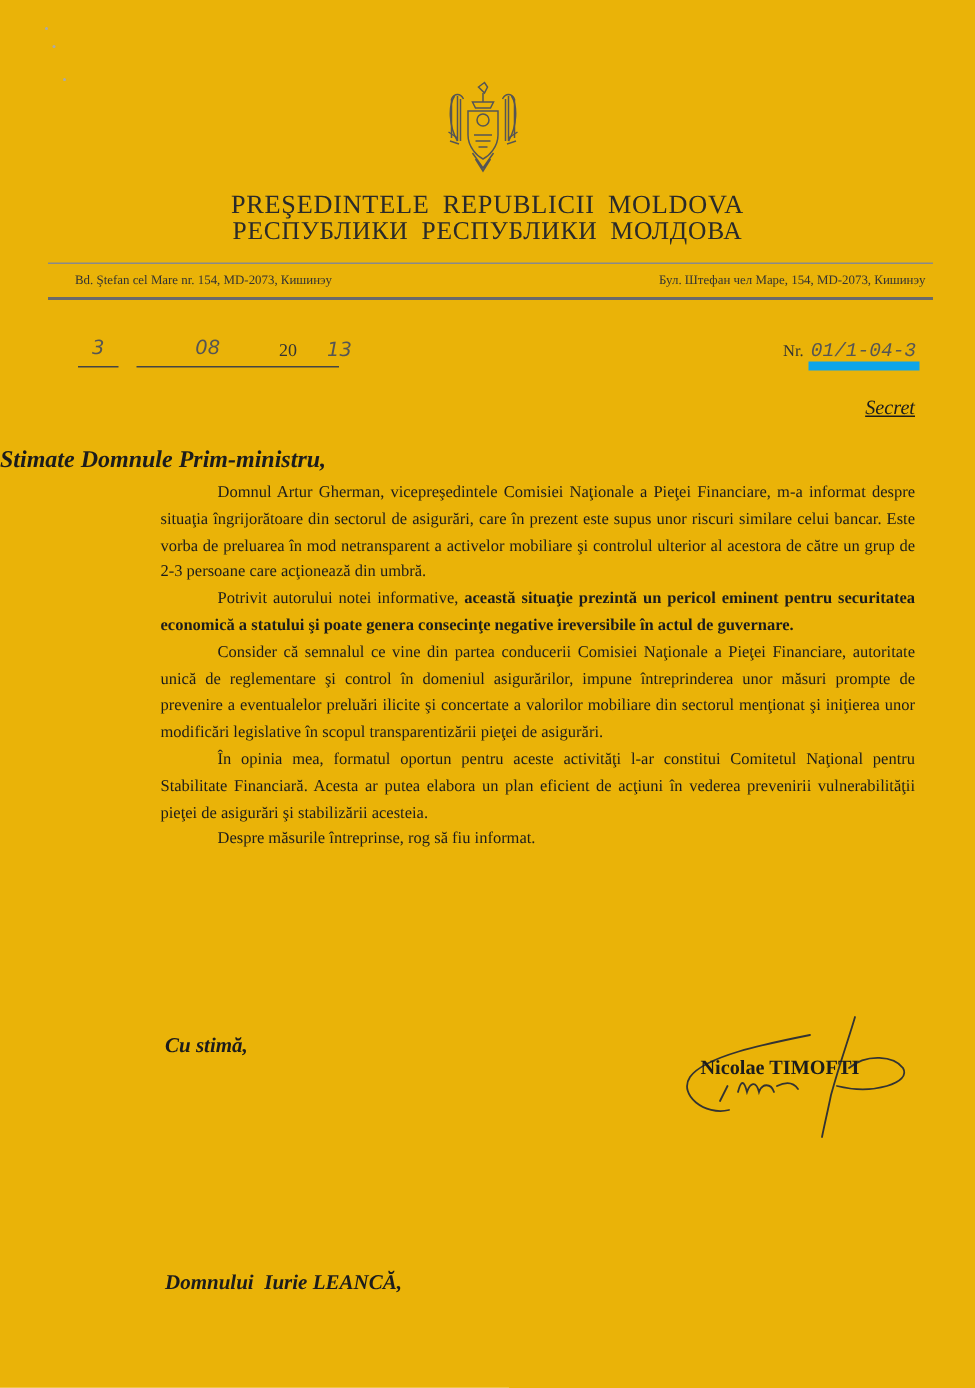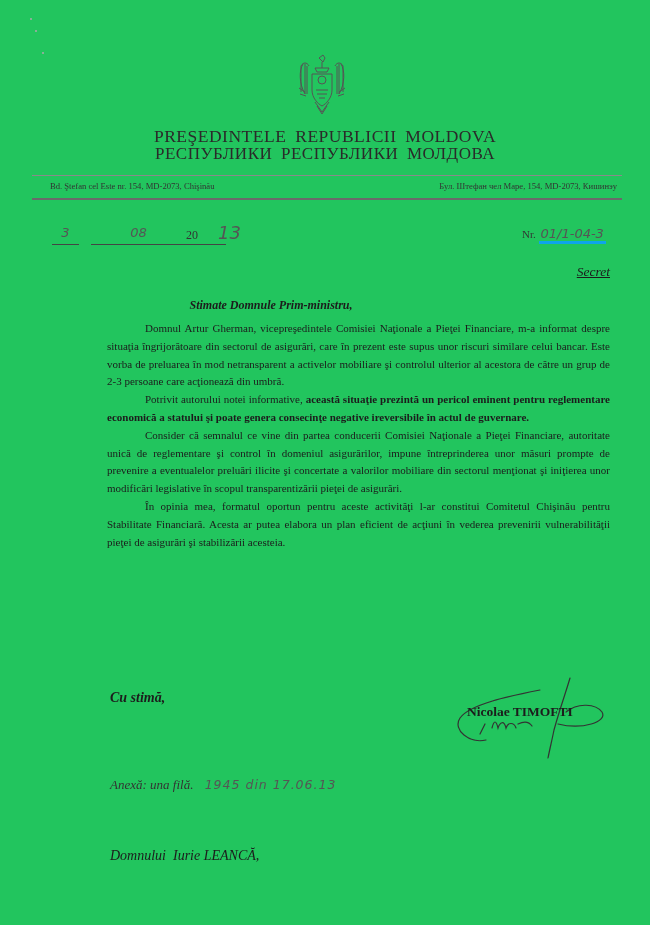--- a/index.html
+++ b/index.html
@@ -3,21 +3,21 @@
   <meta charset="utf-8">
   <style>
     html, body { margin: 0; padding: 0; }
     body {
       width: 650px; height: 925px; overflow: hidden;
       background: #ffffff;
       font-family: "Liberation Serif", serif;
       color: #1c1c1c;
       position: relative;
     }
-    .page { position: absolute; inset: 0; background: #22c55e; }
+    .page { position: absolute; inset: 0; background: #eab308; }
     .coat {
       position: absolute; left: 295px; top: 52px; width: 54px; height: 66px;
     }
     .title1, .title2 {
       position: absolute; left: 0; width: 650px; text-align: center;
       letter-spacing: 0.5px; color: #2a2a2a;
     }
     .title1 { top: 126px; font-size: 17.5px; word-spacing: 4px; }
     .title2 { top: 144px; font-size: 17px; word-spacing: 4px; }
     .rule { position: absolute; left: 32px; width: 590px; height: 1px; background: #8a8a8a; }
@@ -28,40 +28,40 @@
     .addr.right { right: 33px; }
     .hand {
       font-family: "DejaVu Sans", sans-serif; font-style: italic;
       color: #555; font-weight: 300;
     }
     .date { position: absolute; top: 224px; left: 52px; font-size: 13px; }
     .date .seg { position: absolute; border-bottom: 1px solid #444; text-align: center; height: 20px; line-height: 18px; }
     .date .d { left: 0; width: 27px; }
     .date .m { left: 39px; width: 95px; }
     .date .y { left: 134px; width: 40px; font-family: "Liberation Serif", serif; font-style: normal; font-size: 12px; color: #333; }
-    .date .y .hw { font-family: "DejaVu Sans", sans-serif; font-style: italic; font-size: 18px; color: #555; margin-left: 20px; }
+    .date .y .hw { font-family: "DejaVu Sans", sans-serif; font-style: italic; font-size: 13px; color: #555; margin-left: 20px; }
     .nr { position: absolute; top: 226px; left: 522px; font-size: 11px; color: #333; }
-    .nr .val { border-bottom: 3px solid #0ea5e9; font-size: 13px; padding: 0 2px; }
+    .nr .val { border-bottom: 6px solid #0ea5e9; font-size: 13px; padding: 0 2px; font-family: Liberation Mono, monospace; }
     .secret { position: absolute; top: 264px; right: 40px; font-style: italic; font-size: 13.5px; text-decoration: underline; }
     .salutation {
-      position: absolute; top: 298px; left: 0; width: 542px; text-align: center;
-      font-style: italic; font-weight: bold; font-size: 12px;
+      position: absolute; top: 298px; left: 0; width: 542px; text-align: left;
+      font-style: italic; font-weight: bold; font-size: 16px;
     }
     .body {
       position: absolute; top: 320px; left: 107px; width: 503px;
       font-size: 11px; line-height: 17.8px; text-align: justify;
     }
     .body p { margin: 0; text-indent: 38px; }
     .body b { font-weight: bold; }
     .closing { position: absolute; top: 690px; left: 110px; font-style: italic; font-weight: bold; font-size: 14px; }
     .signature { position: absolute; left: 440px; top: 668px; width: 200px; height: 100px; }
     .signer { position: absolute; top: 704px; left: 467px; font-weight: bold; font-size: 13.5px; }
     .annex { position: absolute; top: 777px; left: 110px; font-style: italic; font-size: 13px; color: #333; }
     .annex .hw { font-family: "DejaVu Sans", sans-serif; font-style: italic; font-size: 12.5px; color: #555; margin-left: 8px; letter-spacing: 1px; }
-    .addressee { position: absolute; top: 847px; left: 110px; font-style: italic; font-weight: normal; font-size: 14px; line-height: 18px; }
+    .addressee { position: absolute; top: 847px; left: 110px; font-style: italic; font-weight: bold; font-size: 14px; line-height: 18px; }
     .speck { position: absolute; width: 2px; height: 2px; background: #aaa; border-radius: 1px; }
   </style>
 </head>
 <body>
 
 <div class="page">
 
   <span class="speck" style="left:30px;top:18px"></span>
   <span class="speck" style="left:35px;top:30px"></span>
   <span class="speck" style="left:42px;top:52px"></span>
@@ -79,62 +79,59 @@
       <path d="M21 38 h12 M22 42 h10 M24 46 h6"></path>
       <path d="M20 50 l7 10 l7 -10 M22 54 l5 8 l5 -8"></path>
       <path d="M4 36 l6 4 M50 36 l-6 4 M5 42 l6 2 M49 42 l-6 2"></path>
     </g>
   </svg>
 
   <div class="title1">PREŞEDINTELE REPUBLICII MOLDOVA</div>
   <div class="title2">РЕСПУБЛИКИ РЕСПУБЛИКИ МОЛДОВА</div>
 
   <div class="rule top"></div>
-  <div class="addr left">Bd. Ştefan cel Este nr. 154, MD-2073, Chişinău</div>
+  <div class="addr left">Bd. Ştefan cel Mare nr. 154, MD-2073, Кишинэу</div>
   <div class="addr right">Бул. Штефан чел Маре, 154, MD-2073, Кишинэу</div>
   <div class="rule bot"></div>
 
   <div class="date">
     <span class="seg d hand">3</span>
     <span class="seg m hand">08</span>
     <span class="seg y"><span>20</span><span class="hw">13</span></span>
   </div>
 
   <div class="nr">
     <span>Nr.</span>
     <span class="val hand">01/1-04-3</span>
   </div>
 
   <div class="secret">Secret</div>
 
   <div class="salutation">Stimate Domnule Prim-ministru,</div>
 
   <div class="body">
     <p>Domnul Artur Gherman, vicepreşedintele Comisiei Naţionale a Pieţei Financiare, m-a informat despre situaţia îngrijorătoare din sectorul de asigurări, care în prezent este supus unor riscuri similare celui bancar. Este vorba de preluarea în mod netransparent a activelor mobiliare şi controlul ulterior al acestora de către un grup de 2-3 persoane care acţionează din umbră.</p>
-    <p><span>Potrivit autorului notei informative, </span><b>această situaţie prezintă un pericol eminent pentru reglementare economică a statului şi poate genera consecinţe negative ireversibile în actul de guvernare.</b></p>
+    <p><span>Potrivit autorului notei informative, </span><b>această situaţie prezintă un pericol eminent pentru securitatea economică a statului şi poate genera consecinţe negative ireversibile în actul de guvernare.</b></p>
     <p>Consider că semnalul ce vine din partea conducerii Comisiei Naţionale a Pieţei Financiare, autoritate unică de reglementare şi control în domeniul asigurărilor, impune întreprinderea unor măsuri prompte de prevenire a eventualelor preluări ilicite şi concertate a valorilor mobiliare din sectorul menţionat şi iniţierea unor modificări legislative în scopul transparentizării pieţei de asigurări.</p>
-    <p>În opinia mea, formatul oportun pentru aceste activităţi l-ar constitui Comitetul Chişinău pentru Stabilitate Financiară. Acesta ar putea elabora un plan eficient de acţiuni în vederea prevenirii vulnerabilităţii pieţei de asigurări şi stabilizării acesteia.</p>
+    <p>În opinia mea, formatul oportun pentru aceste activităţi l-ar constitui Comitetul Naţional pentru Stabilitate Financiară. Acesta ar putea elabora un plan eficient de acţiuni în vederea prevenirii vulnerabilităţii pieţei de asigurări şi stabilizării acesteia.</p>
+    <p>Despre măsurile întreprinse, rog să fiu informat.</p>
   </div>
 
   <div class="closing">Cu stimă,</div>
 
   <svg class="signature" viewBox="0 0 200 100">
     <g fill="none" stroke="#333" stroke-width="1.2" stroke-linecap="round">
       <path d="M100 22 c-30 6 -70 14 -80 28 c-8 12 10 26 26 22"></path>
       <path d="M40 66 l5 -10"></path>
       <path d="M52 60 c2 -8 4 -8 6 0 c2 -6 6 -8 8 0 c2 -6 8 -6 10 0"></path>
       <path d="M78 56 c4 -2 10 -4 14 2"></path>
       <path d="M130 10 c-4 14 -10 30 -16 52 c-2 10 -4 18 -6 28"></path>
       <path d="M126 44 c12 -10 30 -8 36 0 c6 10 -20 18 -44 12"></path>
     </g>
   </svg>
 
   <div class="signer">Nicolae TIMOFTI</div>
 
-  <div class="annex">
-    <span>Anexă: una filă.</span>
-    <span class="hw">1945 din 17.06.13</span>
-  </div>
 
   <div class="addressee">
     <div style="white-space:pre">Domnului  Iurie LEANCĂ,</div>
   </div>
 </div>
 
 </body></html>

